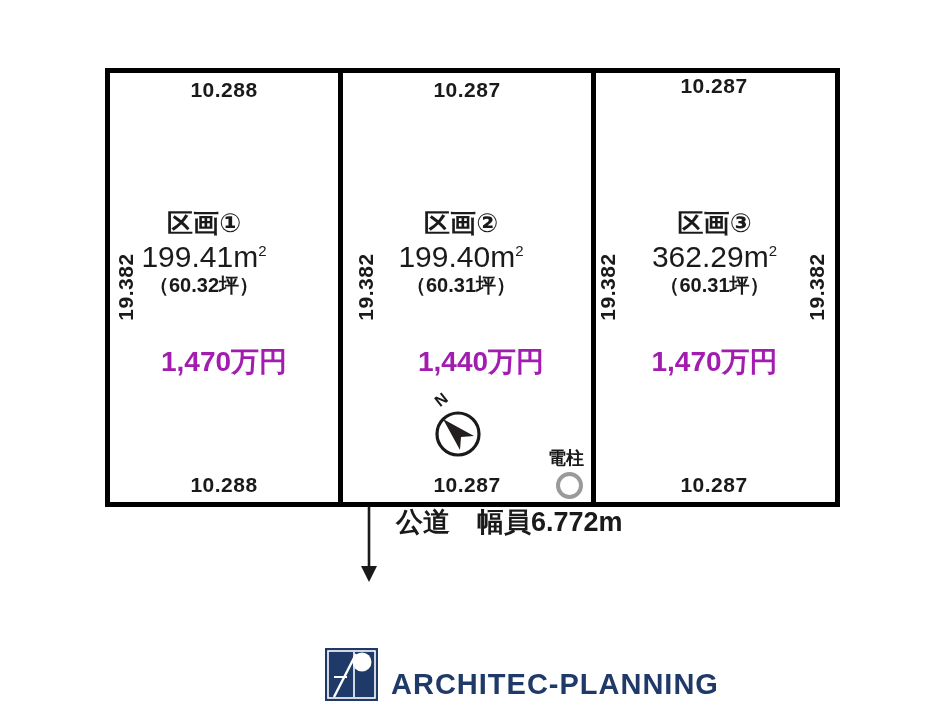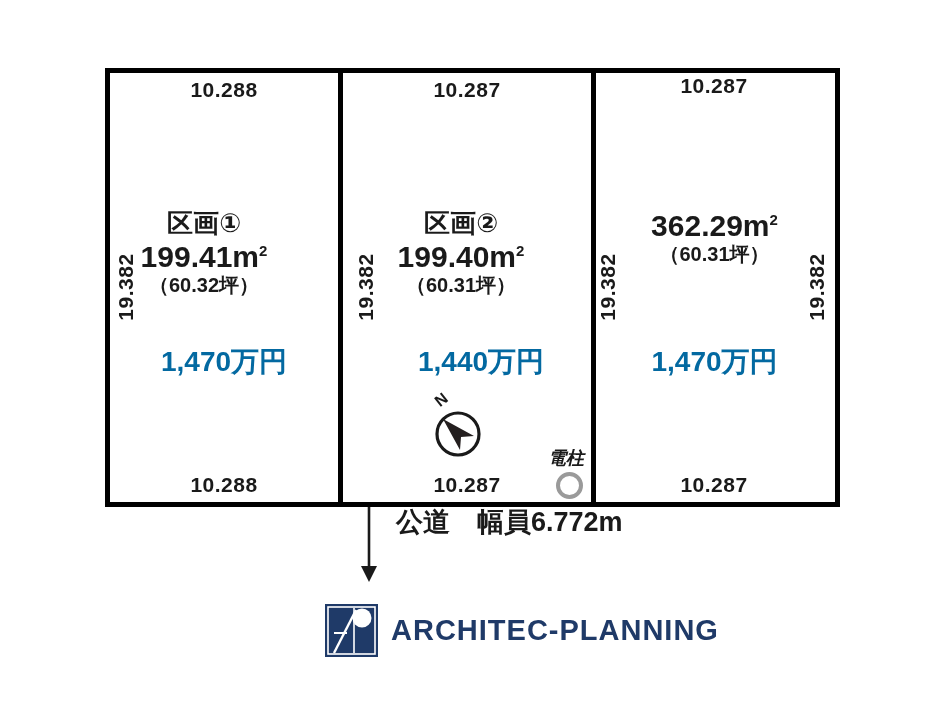--- a/index.html
+++ b/index.html
@@ -40,43 +40,43 @@
   .dim-side-2 { left: 291px; top: 275px; }
   .dim-side-3 { left: 533px; top: 275px; }
   .dim-side-4 { left: 742px; top: 275px; }
 
   
   .plot-info { top: 208px; text-align: center; line-height: 1.18; }
   .plot-info-1 { left: 110px; width: 188px; }
   .plot-info-2 { left: 343px; width: 236px; }
   .plot-info-3 { left: 596px; width: 237px; }
   .plot-name  { font-weight: bold; font-size: 26px; }
-  .plot-area  { font-weight: bold; font-size: 30px; }
+  .plot-area  { font-weight: normal; font-size: 30px; }
   .plot-area sup { font-size: 15px; vertical-align: super; }
   .plot-tsubo { font-weight: bold; font-size: 20px; }
-  .plot-price { top: 343px; text-align: center; font-weight: bold; font-size: 28px; color: #0369a1; }
+  .plot-price { top: 343px; text-align: center; font-weight: bold; font-size: 28px; color: #a21caf; }
   .plot-price-1 { left: 110px; width: 228px; }
   .plot-price-2 { left: 343px; width: 276px; }
   .plot-price-3 { left: 596px; width: 237px; }
 
   
   .compass { left: 424px; top: 390px; }
 
   
   .pole-label { left: 538px; top: 446px; width: 56px; text-align: center;
-                font-weight: bold; font-size: 18px; font-style: italic; }
+                font-weight: bold; font-size: 18px; }
   .pole-circle { left: 556px; top: 472px; width: 27px; height: 27px;
                  border: 4px solid #9a9a9a; border-radius: 50%; background: #ffffff; }
 
   
   .road-arrow { left: 356px; top: 507px; }
   .road-label { left: 396px; top: 504px; font-weight: bold; font-size: 27px; white-space: nowrap; }
 
   
-  .logo-row { left: 277px; top: 604px; display: flex; align-items: center; padding-left: 48px; }
+  .logo-row { left: 277px; top: 648px; display: flex; align-items: flex-end; padding-left: 48px; }
   .logo-icon { width: 53px; height: 53px; }
   .logo-text { margin-left: 13px; font-weight: bold; font-size: 29px;
                letter-spacing: 1px; color: #1f3a68; white-space: nowrap; }
 </style>
 </head>
 <body>
 
 <div class="abs land-box"></div>
 <div class="abs divider divider-1"></div>
 <div class="abs divider divider-2"></div>
@@ -102,20 +102,21 @@
 <div class="abs plot-price plot-price-1">1,470万円</div>
 
 <div class="abs plot-info plot-info-2">
   <div class="plot-name">区画②</div>
   <div class="plot-area"><span>199.40</span><span>m</span><sup>2</sup></div>
   <div class="plot-tsubo">（60.31坪）</div>
 </div>
 <div class="abs plot-price plot-price-2">1,440万円</div>
 
 <div class="abs plot-info plot-info-3">
+  <div class="plot-name">区画③</div>
   <div class="plot-area"><span>362.29</span><span>m</span><sup>2</sup></div>
   <div class="plot-tsubo">（60.31坪）</div>
 </div>
 <div class="abs plot-price plot-price-3">1,470万円</div>
 
 <div class="abs compass">
   <svg width="66" height="70" viewBox="0 0 66 70">
     <text x="12" y="16" font-size="16" font-weight="bold" fill="#1a1a1a" transform="rotate(-38 16 11)">N</text>
     <circle cx="34" cy="44" r="21" fill="none" stroke="#1a1a1a" stroke-width="3.2"></circle>
     <polygon points="19,29 50,46 37,47 36,60" fill="#241f1f"></polygon>

